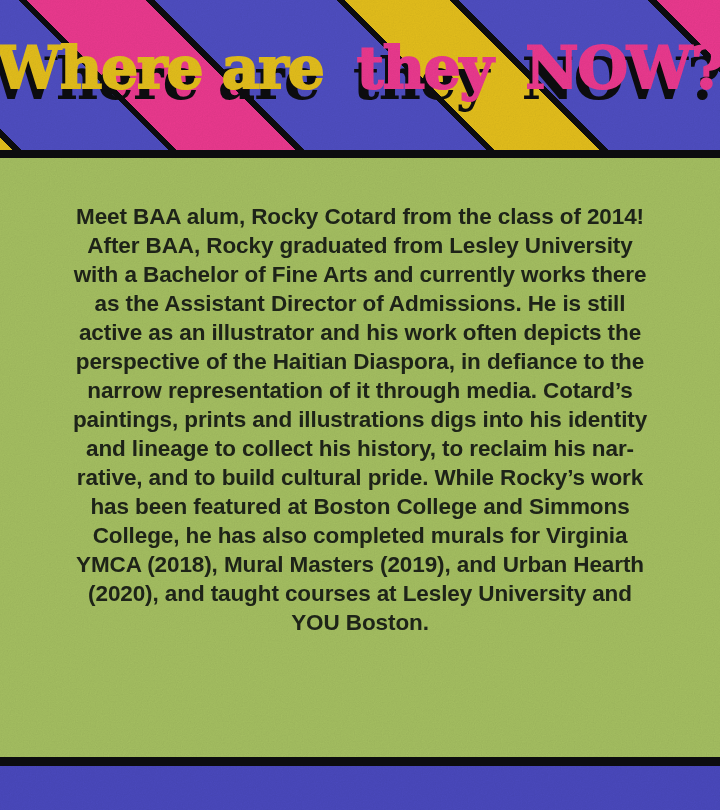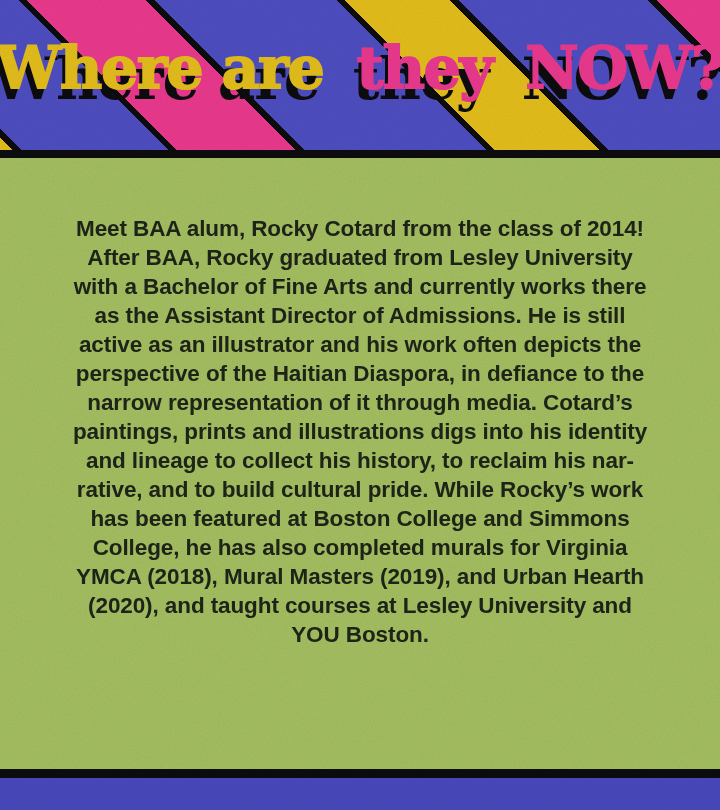--- a/index.html
+++ b/index.html
@@ -60,21 +60,21 @@
   
   .bio-section {
     position: relative;
     width: 720px;
     height: 599px;
     background: var(--green, #a9c464);
     border-bottom: 9px solid var(--black, #0d0d10);
     box-sizing: content-box;
   }
   .bio {
-    margin: 12px;
+    margin: 0;
     padding: 44px 10px 0 10px;
     color: var(--ink, #20261a);
     font-family: "Liberation Sans", sans-serif;
     font-weight: 700;
     font-size: 22.5px;
     line-height: 29px;
     letter-spacing: -0.1px;
     text-align: center;
     white-space: pre-line;
   }

